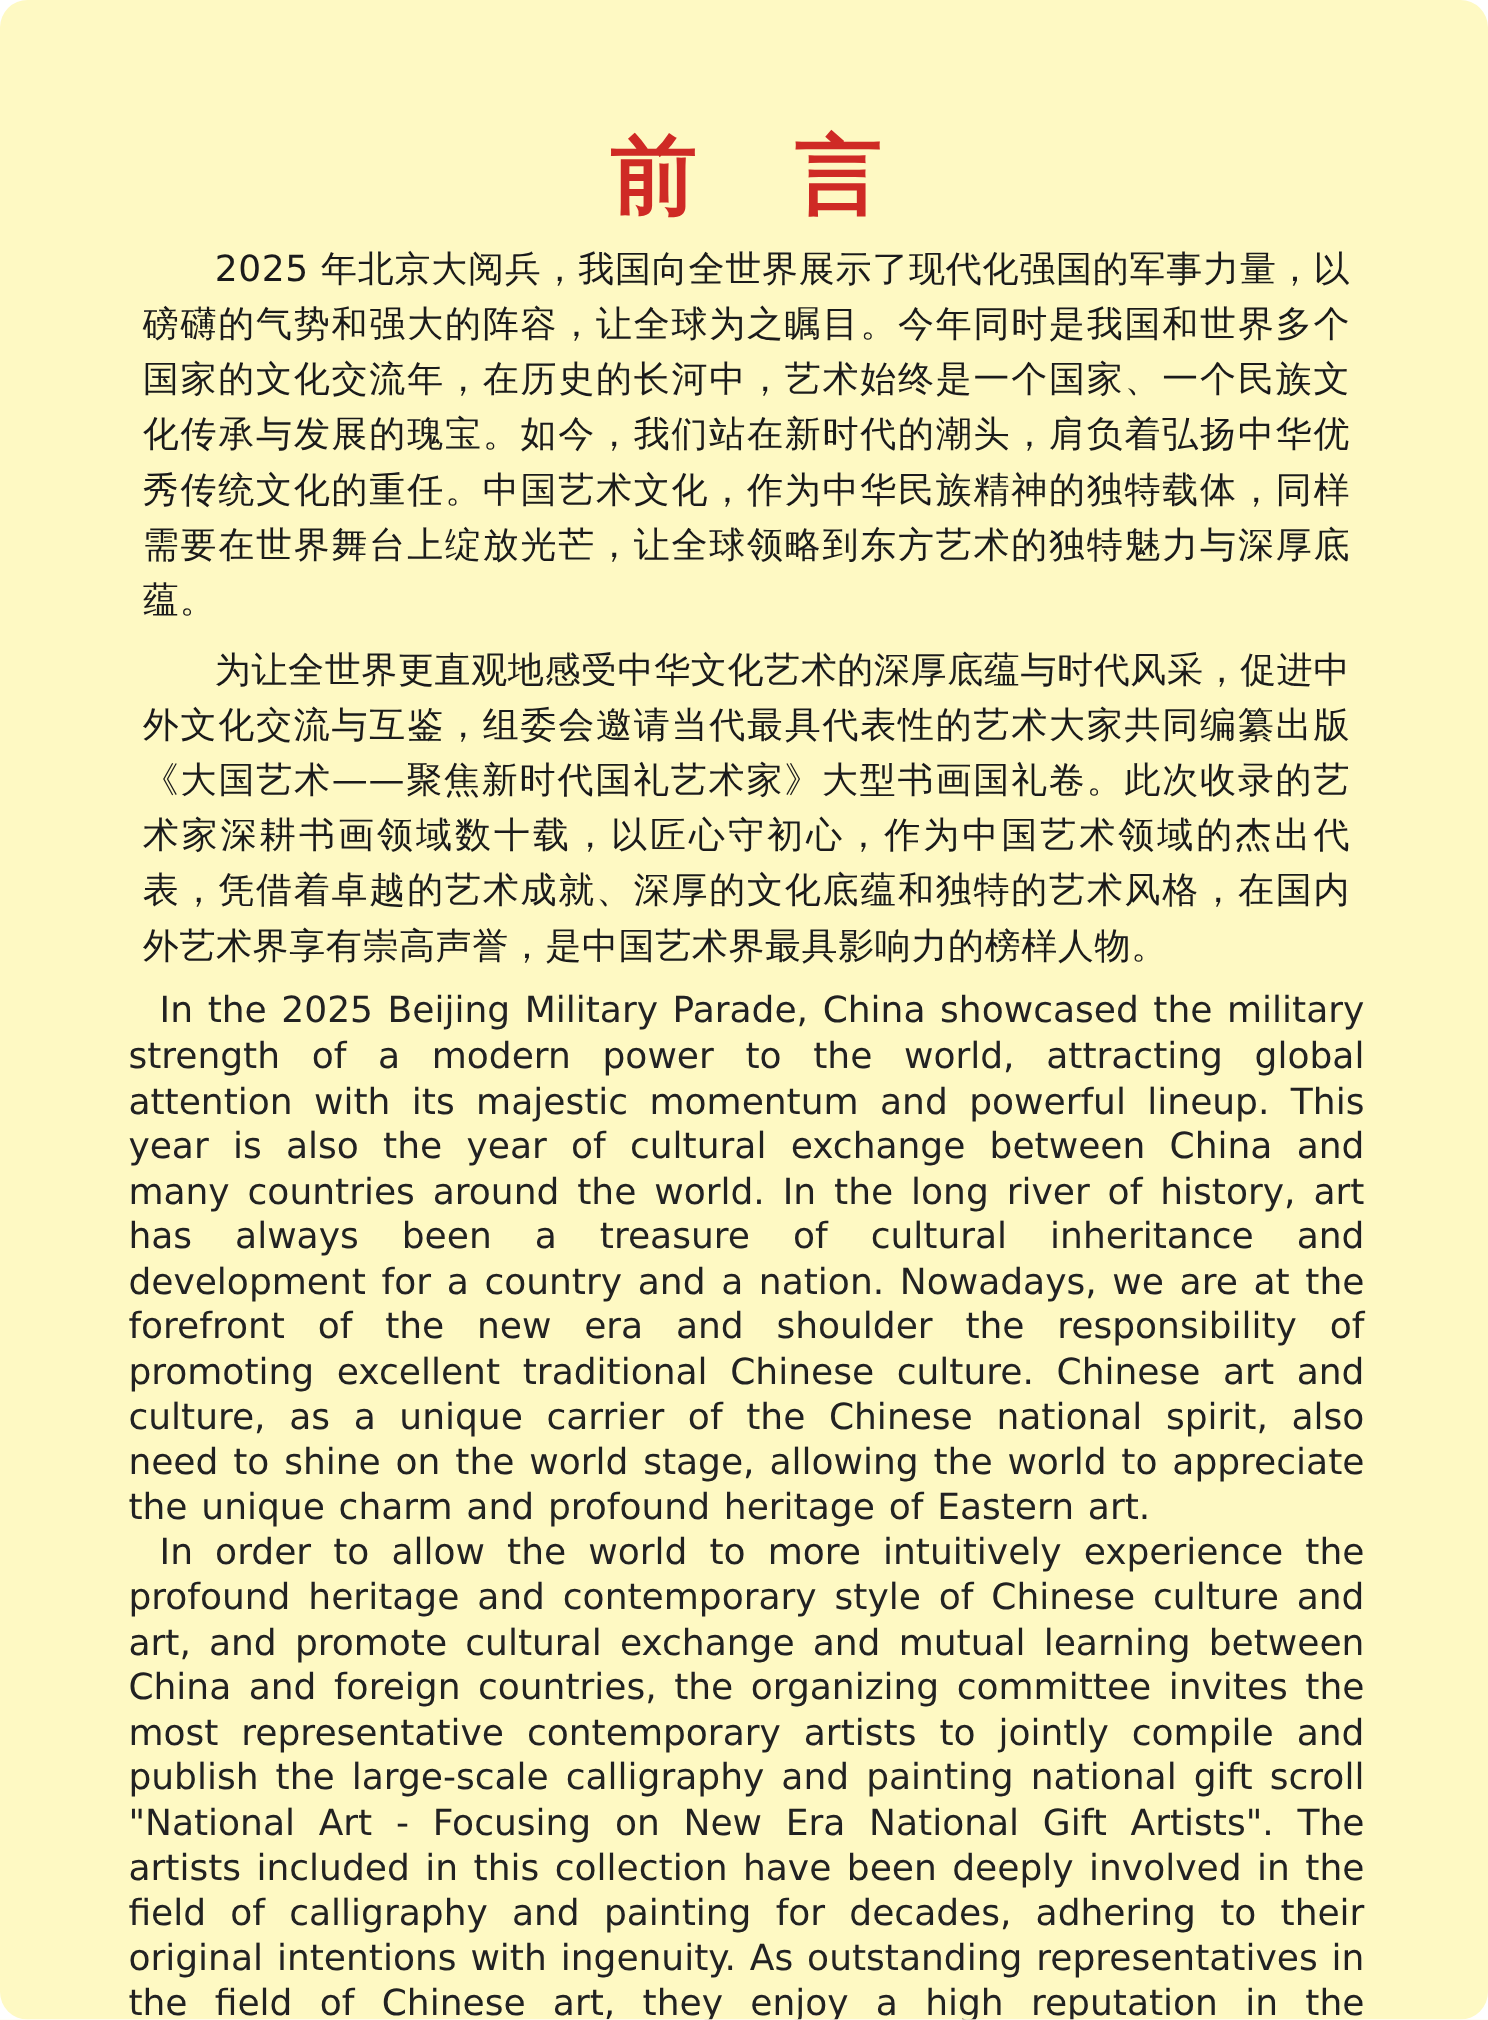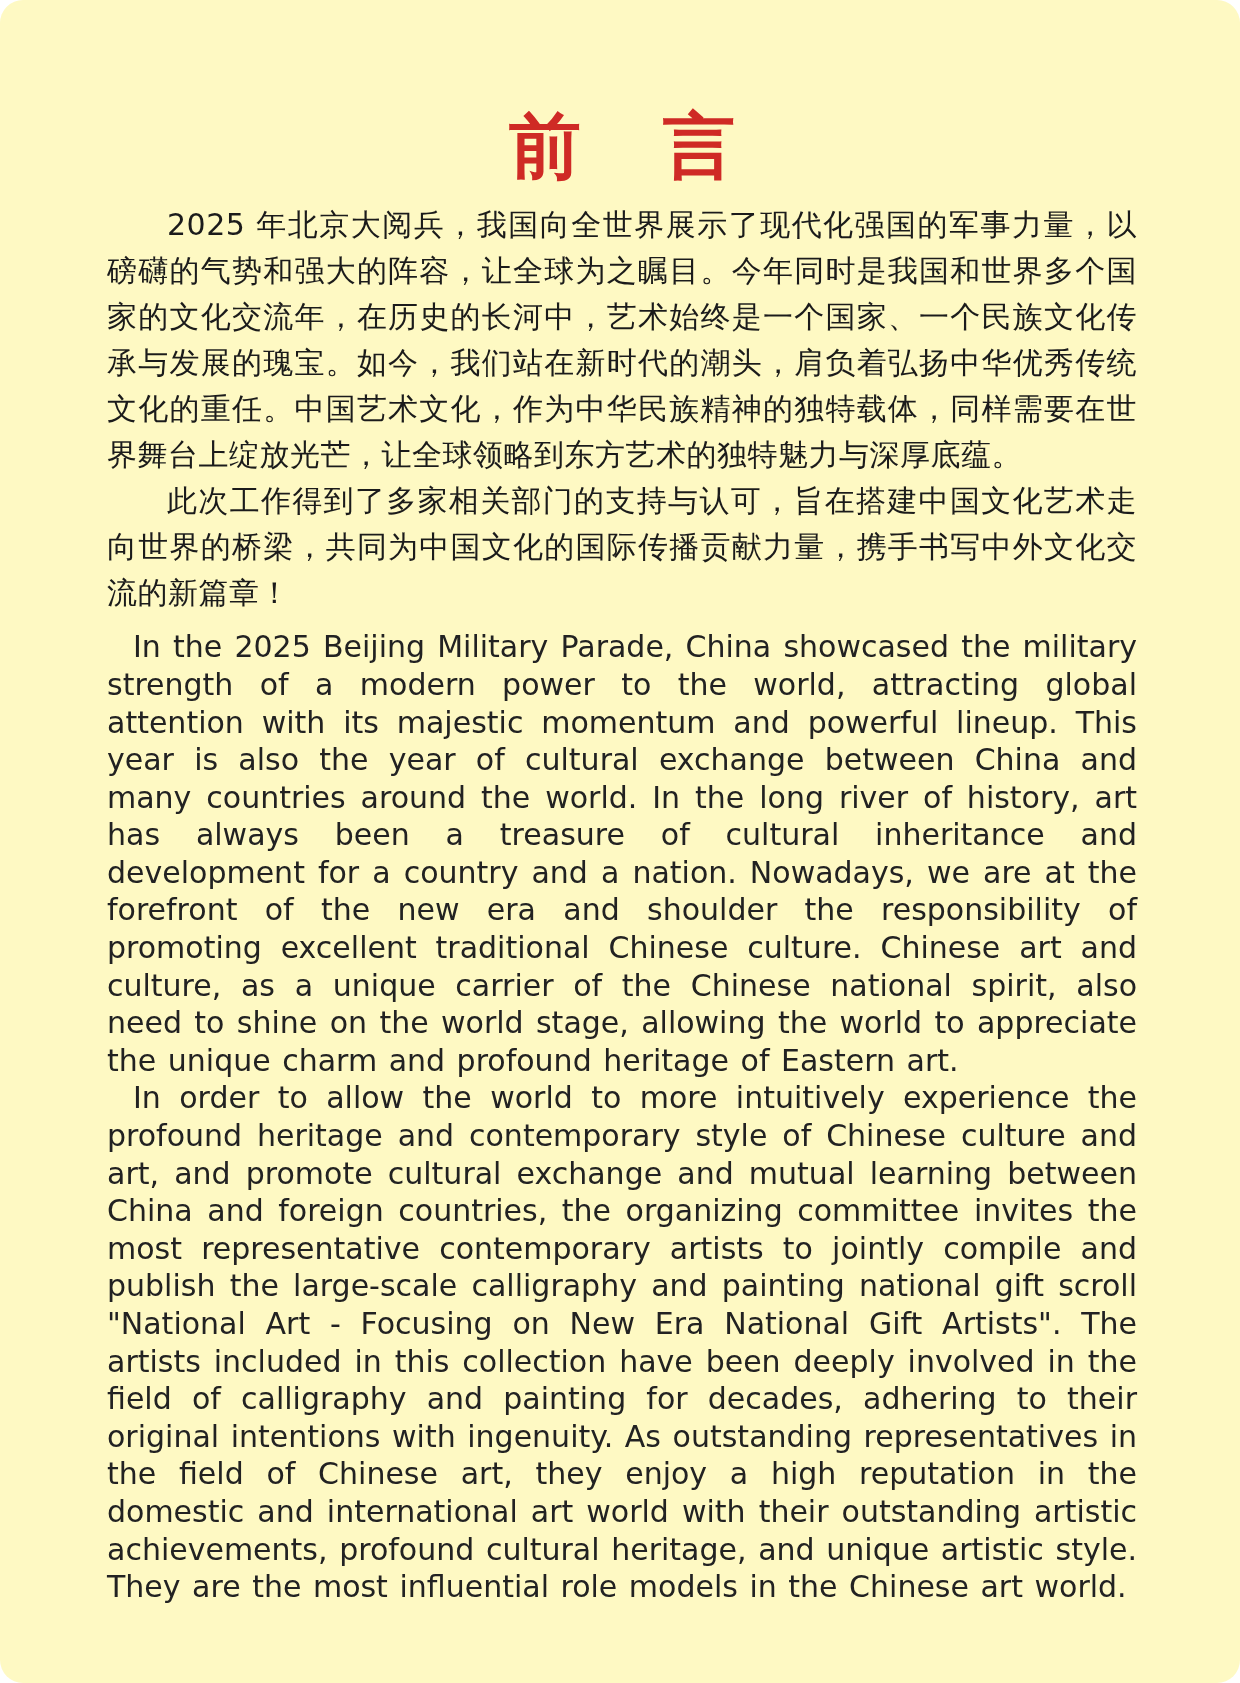--- a/index.html
+++ b/index.html
@@ -23,21 +23,21 @@
   h1.doc-title {
     margin: 0 0 18px 0;
     text-align: center;
     font-size: 72px;
     line-height: 1.06;
     font-weight: 700;
     letter-spacing: 5px;
     text-indent: 5px;
   }
   .cn-section p {
-    margin: 0;
+    margin: 12px;
     font-size: 30px;
     line-height: 46px;
     text-align: justify;
     text-indent: 2em;
     color: #1b1b1b;
     letter-spacing: 0.5px;
   }
   .en-section {
     margin-top: 12px;
   }
@@ -53,21 +53,21 @@
 </style>
 </head>
 <body>
 
 <div class="page">
 
   <h1 class="doc-title" style="color: rgb(207, 42, 37);">前　言</h1>
 
   <section class="cn-section">
     <p>2025 年北京大阅兵，我国向全世界展示了现代化强国的军事力量，以磅礴的气势和强大的阵容，让全球为之瞩目。今年同时是我国和世界多个国家的文化交流年，在历史的长河中，艺术始终是一个国家、一个民族文化传承与发展的瑰宝。如今，我们站在新时代的潮头，肩负着弘扬中华优秀传统文化的重任。中国艺术文化，作为中华民族精神的独特载体，同样需要在世界舞台上绽放光芒，让全球领略到东方艺术的独特魅力与深厚底蕴。</p>
-    <p>此次工作得到了多家相关部门的支持与认可，旨在搭建中国文化艺术走向世界的桥梁，共同为中国文化的国际传播贡献力量，携手书写中外文化交流的新篇章！</p>
+    <p>为让全世界更直观地感受中华文化艺术的深厚底蕴与时代风采，促进中外文化交流与互鉴，组委会邀请当代最具代表性的艺术大家共同编纂出版《大国艺术——聚焦新时代国礼艺术家》大型书画国礼卷。此次收录的艺术家深耕书画领域数十载，以匠心守初心，作为中国艺术领域的杰出代表，凭借着卓越的艺术成就、深厚的文化底蕴和独特的艺术风格，在国内外艺术界享有崇高声誉，是中国艺术界最具影响力的榜样人物。</p>
   </section>
 
   <section class="en-section">
     <p>In the 2025 Beijing Military Parade, China showcased the military strength of a modern power to the world, attracting global attention with its majestic momentum and powerful lineup. This year is also the year of cultural exchange between China and many countries around the world. In the long river of history, art has always been a treasure of cultural inheritance and development for a country and a nation. Nowadays, we are at the forefront of the new era and shoulder the responsibility of promoting excellent traditional Chinese culture. Chinese art and culture, as a unique carrier of the Chinese national spirit, also need to shine on the world stage, allowing the world to appreciate the unique charm and profound heritage of Eastern art.</p>
     <p>In order to allow the world to more intuitively experience the profound heritage and contemporary style of Chinese culture and art, and promote cultural exchange and mutual learning between China and foreign countries, the organizing committee invites the most representative contemporary artists to jointly compile and publish the large-scale calligraphy and painting national gift scroll "National Art - Focusing on New Era National Gift Artists". The artists included in this collection have been deeply involved in the field of calligraphy and painting for decades, adhering to their original intentions with ingenuity. As outstanding representatives in the field of Chinese art, they enjoy a high reputation in the domestic and international art world with their outstanding artistic achievements, profound cultural heritage, and unique artistic style. They are the most influential role models in the Chinese art world.</p>
 
   </section>
 
 </div>
 

